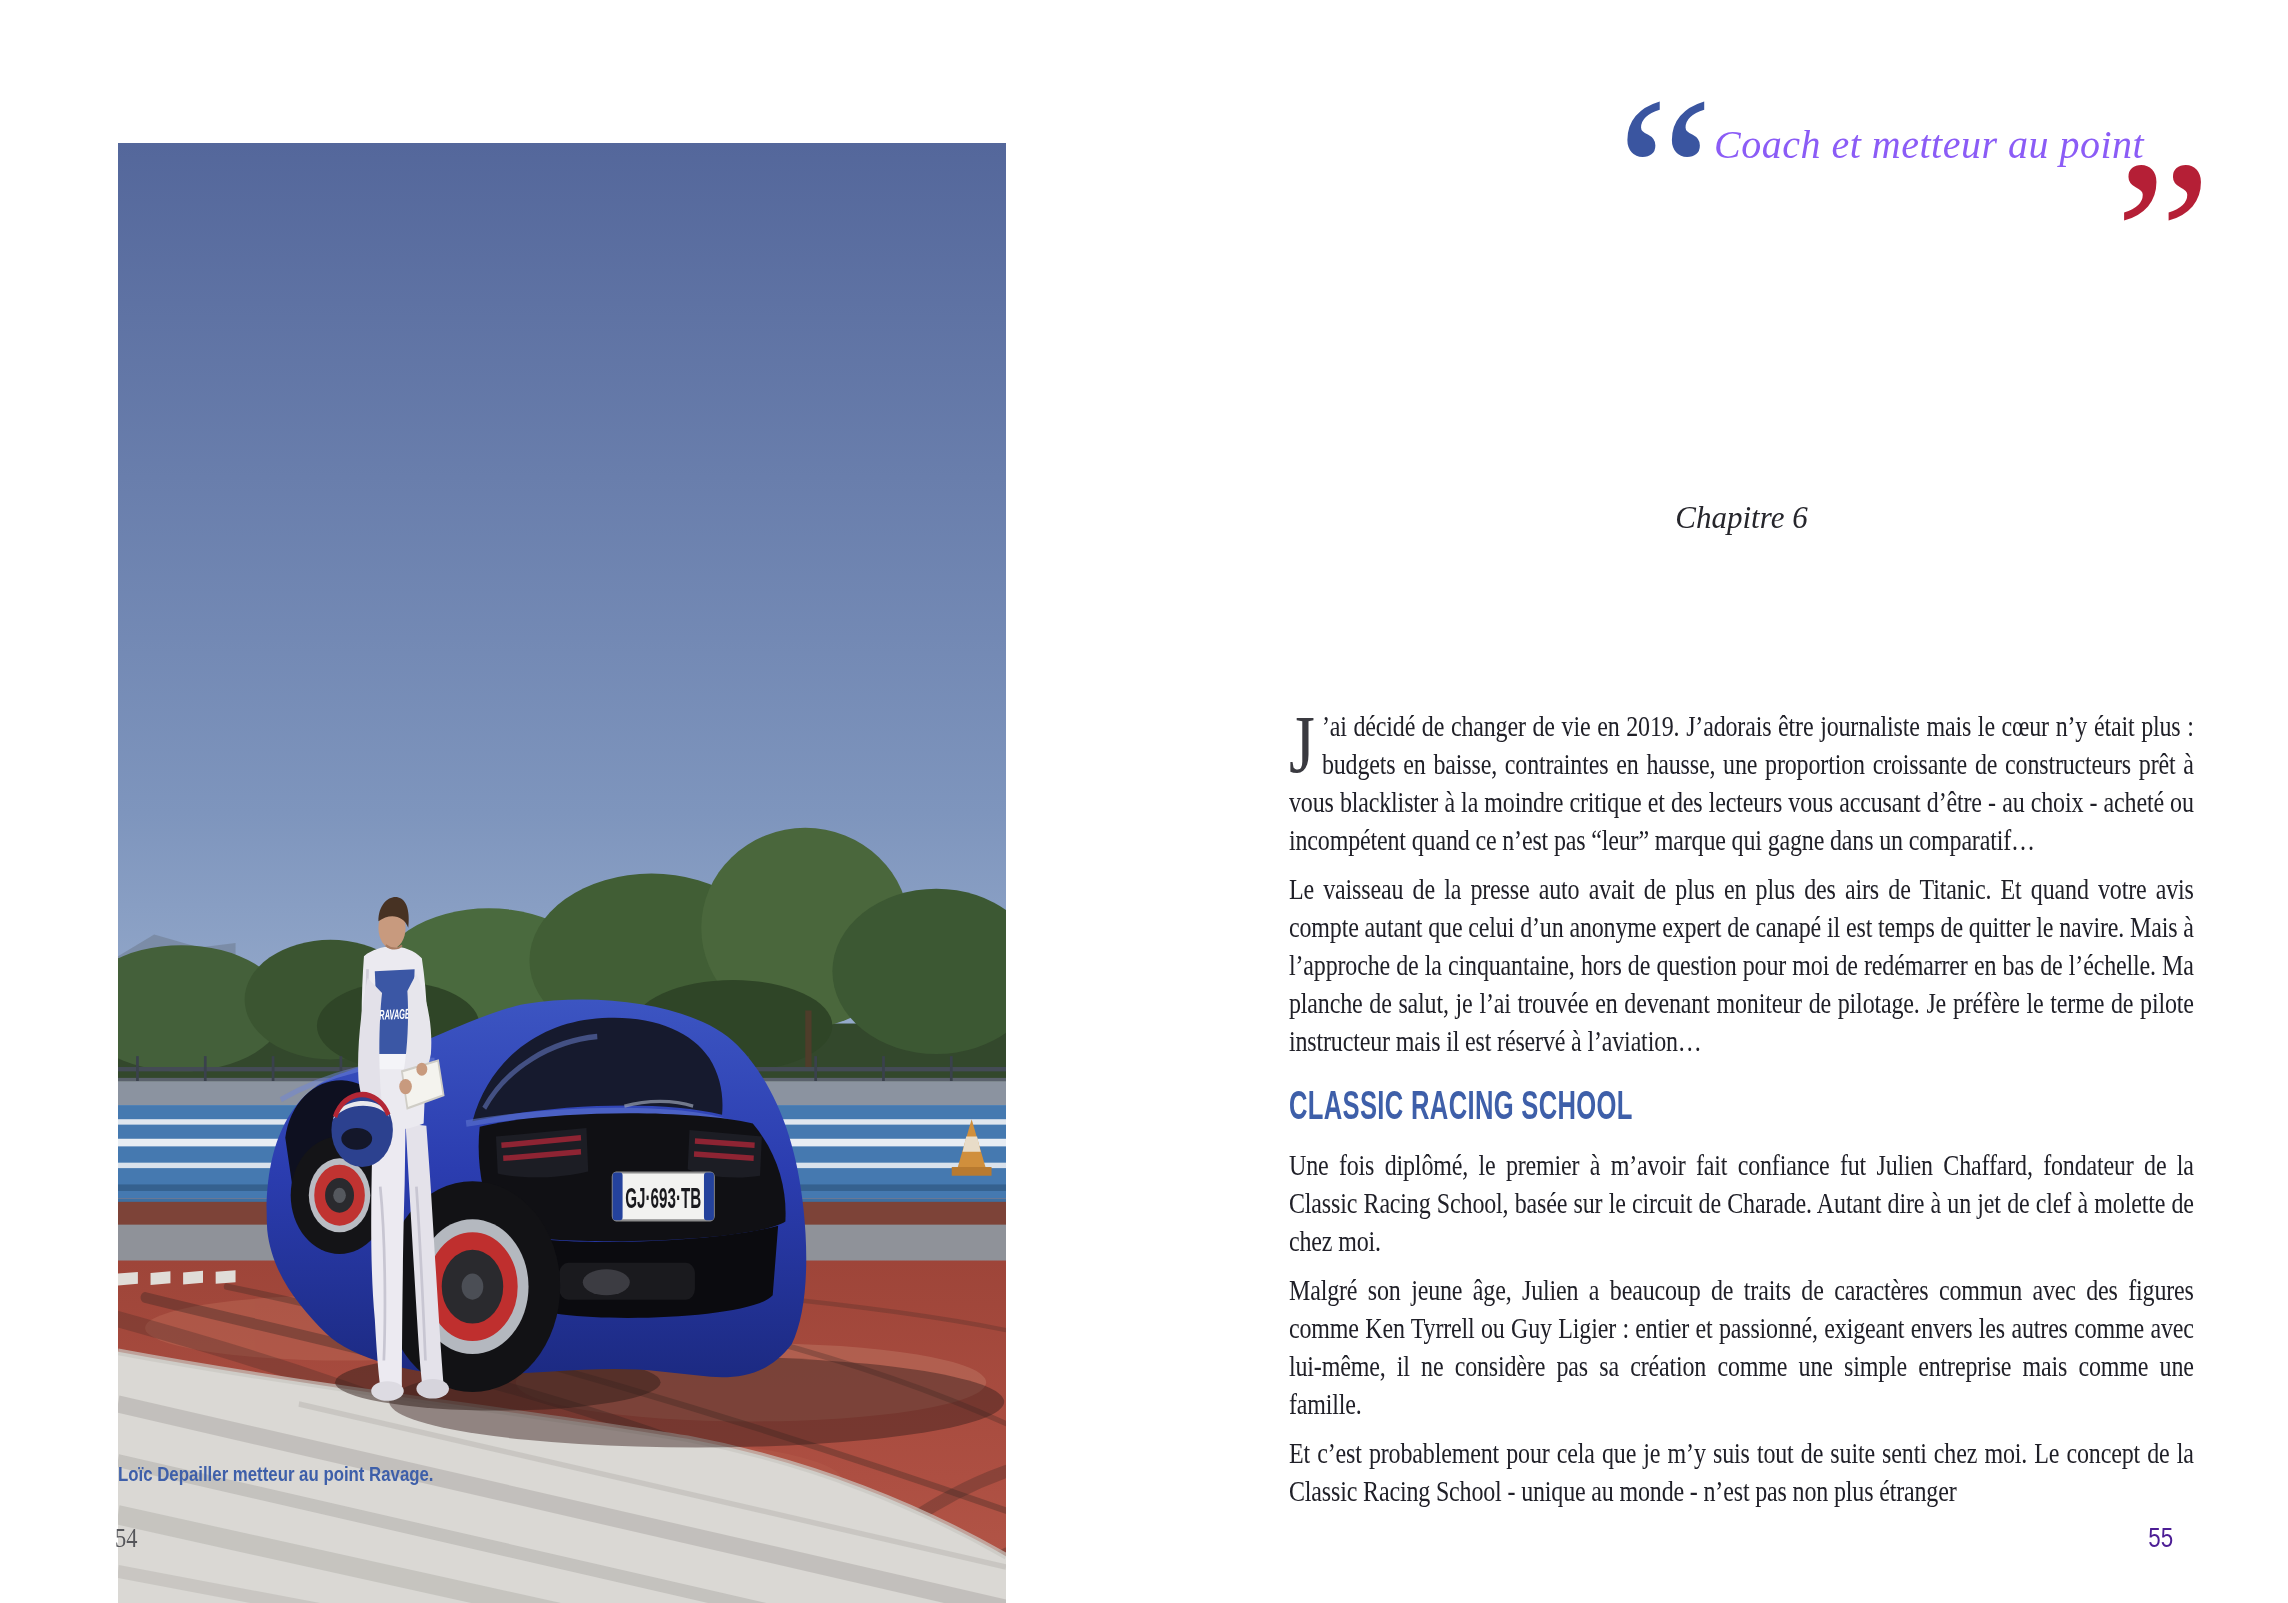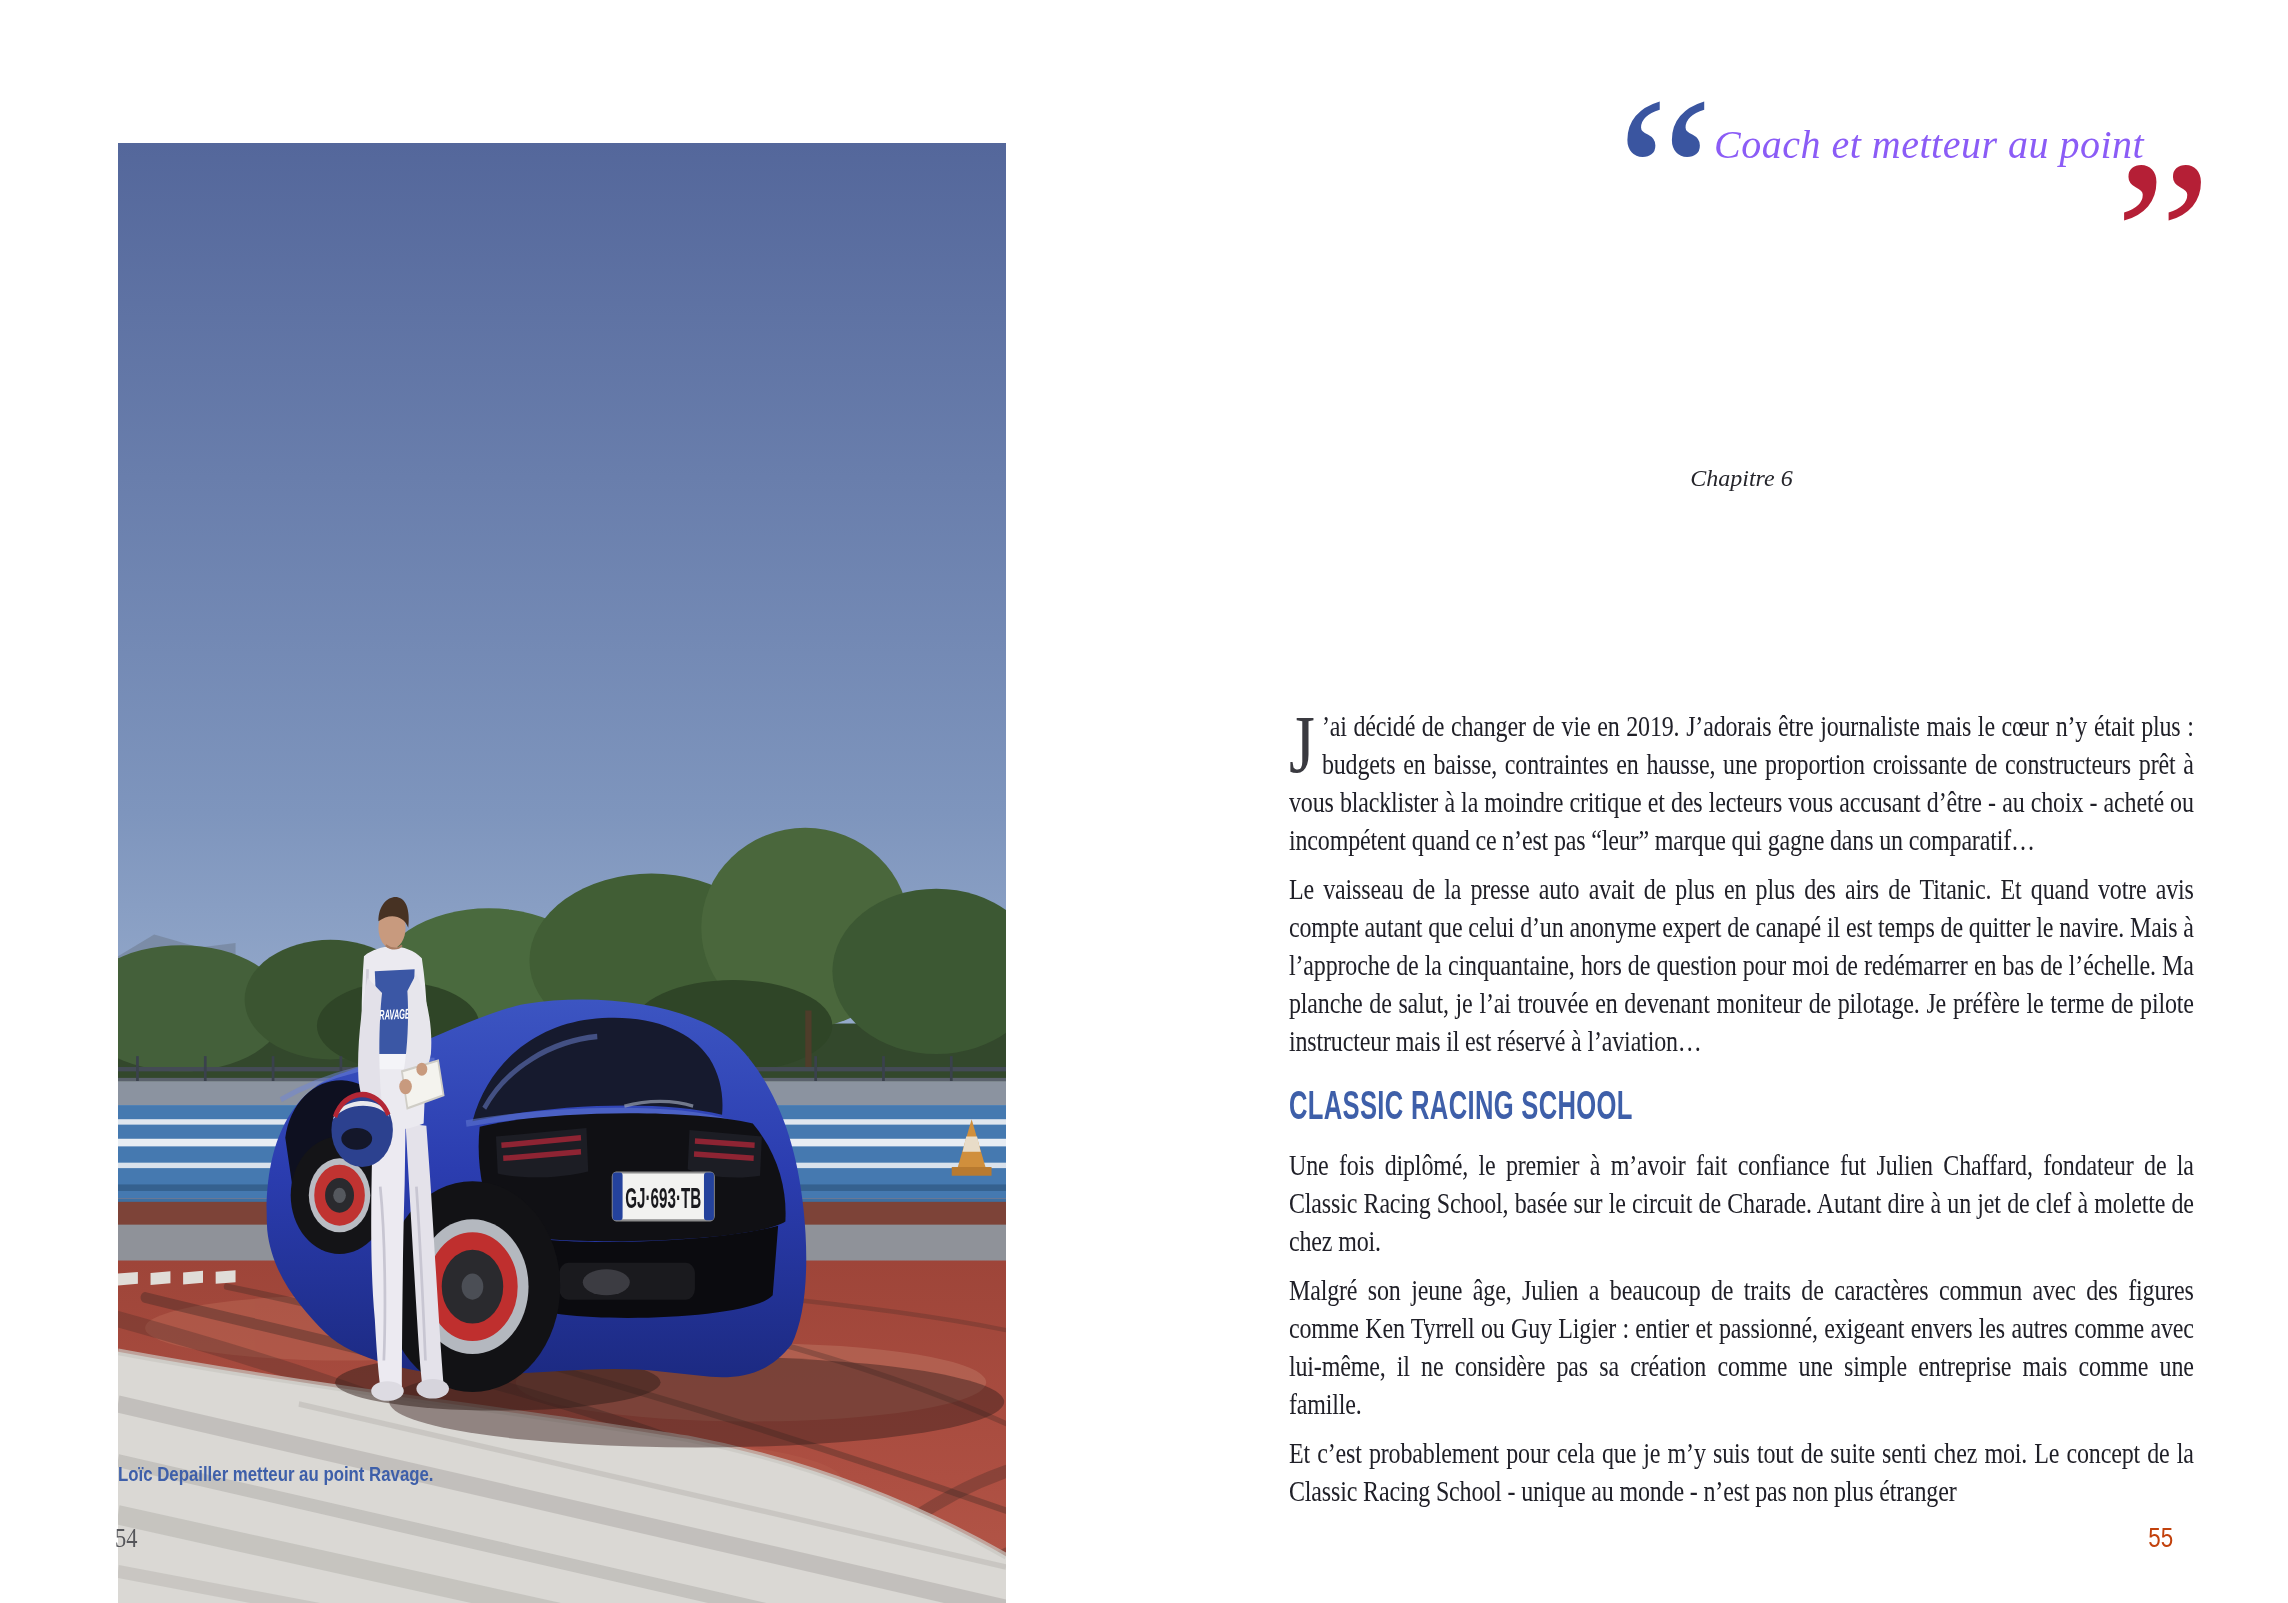--- a/index.html
+++ b/index.html
@@ -8,29 +8,29 @@
   .abs{position:absolute;}
   .sans{font-family:"Liberation Sans","DejaVu Sans",sans-serif;}
   .cond{display:inline-block;transform:scaleX(0.8);transform-origin:0 0;white-space:nowrap;}
   .cond-c{display:inline-block;transform:scaleX(0.8);transform-origin:50% 0;white-space:nowrap;}
 
   
   #photo-frame{left:118px;top:143px;width:888px;height:1548px;text-align:center;}
   #photo-frame svg{display:block;width:100%;height:100%;}
   #photo-caption{left:118px;top:1462px;font-size:21px;font-weight:700;color:#3e5fa9;}
   #pageno-left{left:115px;top:1522px;font-size:28px;color:#55565a;font-family:Liberation Serif, serif;}
-  #pageno-right{left:2108px;top:1522px;width:65px;text-align:right;font-size:28px;color:#c2410c;}
+  #pageno-right{left:2108px;top:1522px;width:65px;text-align:right;font-size:28px;color:#4c1d95;}
 
   
   #quote-open{left:1617px;top:65px;font-size:217px;line-height:1;color:#3a55a0;}
   #quote-close{left:2115px;top:128px;font-size:217px;line-height:1;color:#b51f36;}
   #quote-text{left:1714px;top:121px;font-size:40px;font-style:italic;color:#8b5cf6;letter-spacing:0.5px;}
 
   
-  #chapter-label{left:1289px;top:465px;width:905px;text-align:center;font-size:24px;font-style:italic;color:#26262c;}
+  #chapter-label{left:1289px;top:500px;width:905px;text-align:center;font-size:31px;font-style:italic;color:#26262c;}
   #chapter-title{left:1289px;top:530px;width:905px;text-align:center;color:#3e5fa9;
                  font-family:"Liberation Sans","DejaVu Sans",sans-serif;font-weight:700;
                  font-size:65px;line-height:65px;letter-spacing:0.9px;}
 
   
   #body-col{left:1289px;top:707px;width:1131px;transform:scaleX(0.8);transform-origin:0 0;
             font-size:30px;line-height:38px;color:#202028;text-align:justify;letter-spacing:-0.2px;}
   #body-col p{margin:0 0 11px 0;}
   #dropcap{float:left;font-size:83px;line-height:67px;padding:3.6px 9px 0 0;color:#3a3a40;}
   #subheading{margin:23.5px 0 20px 0;font-family:"Liberation Sans","DejaVu Sans",sans-serif;

